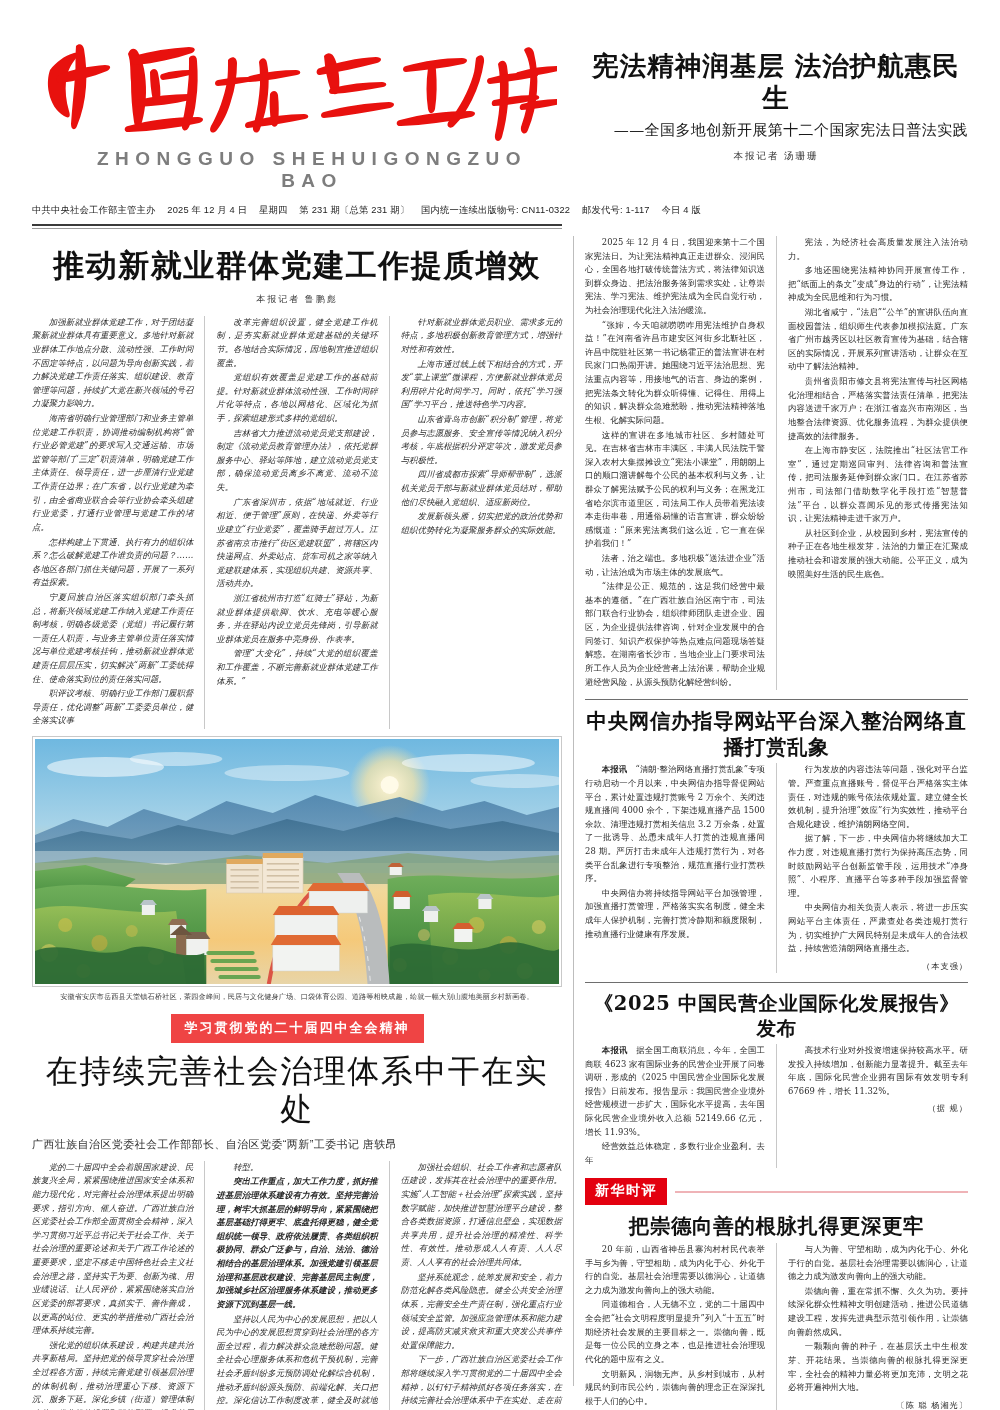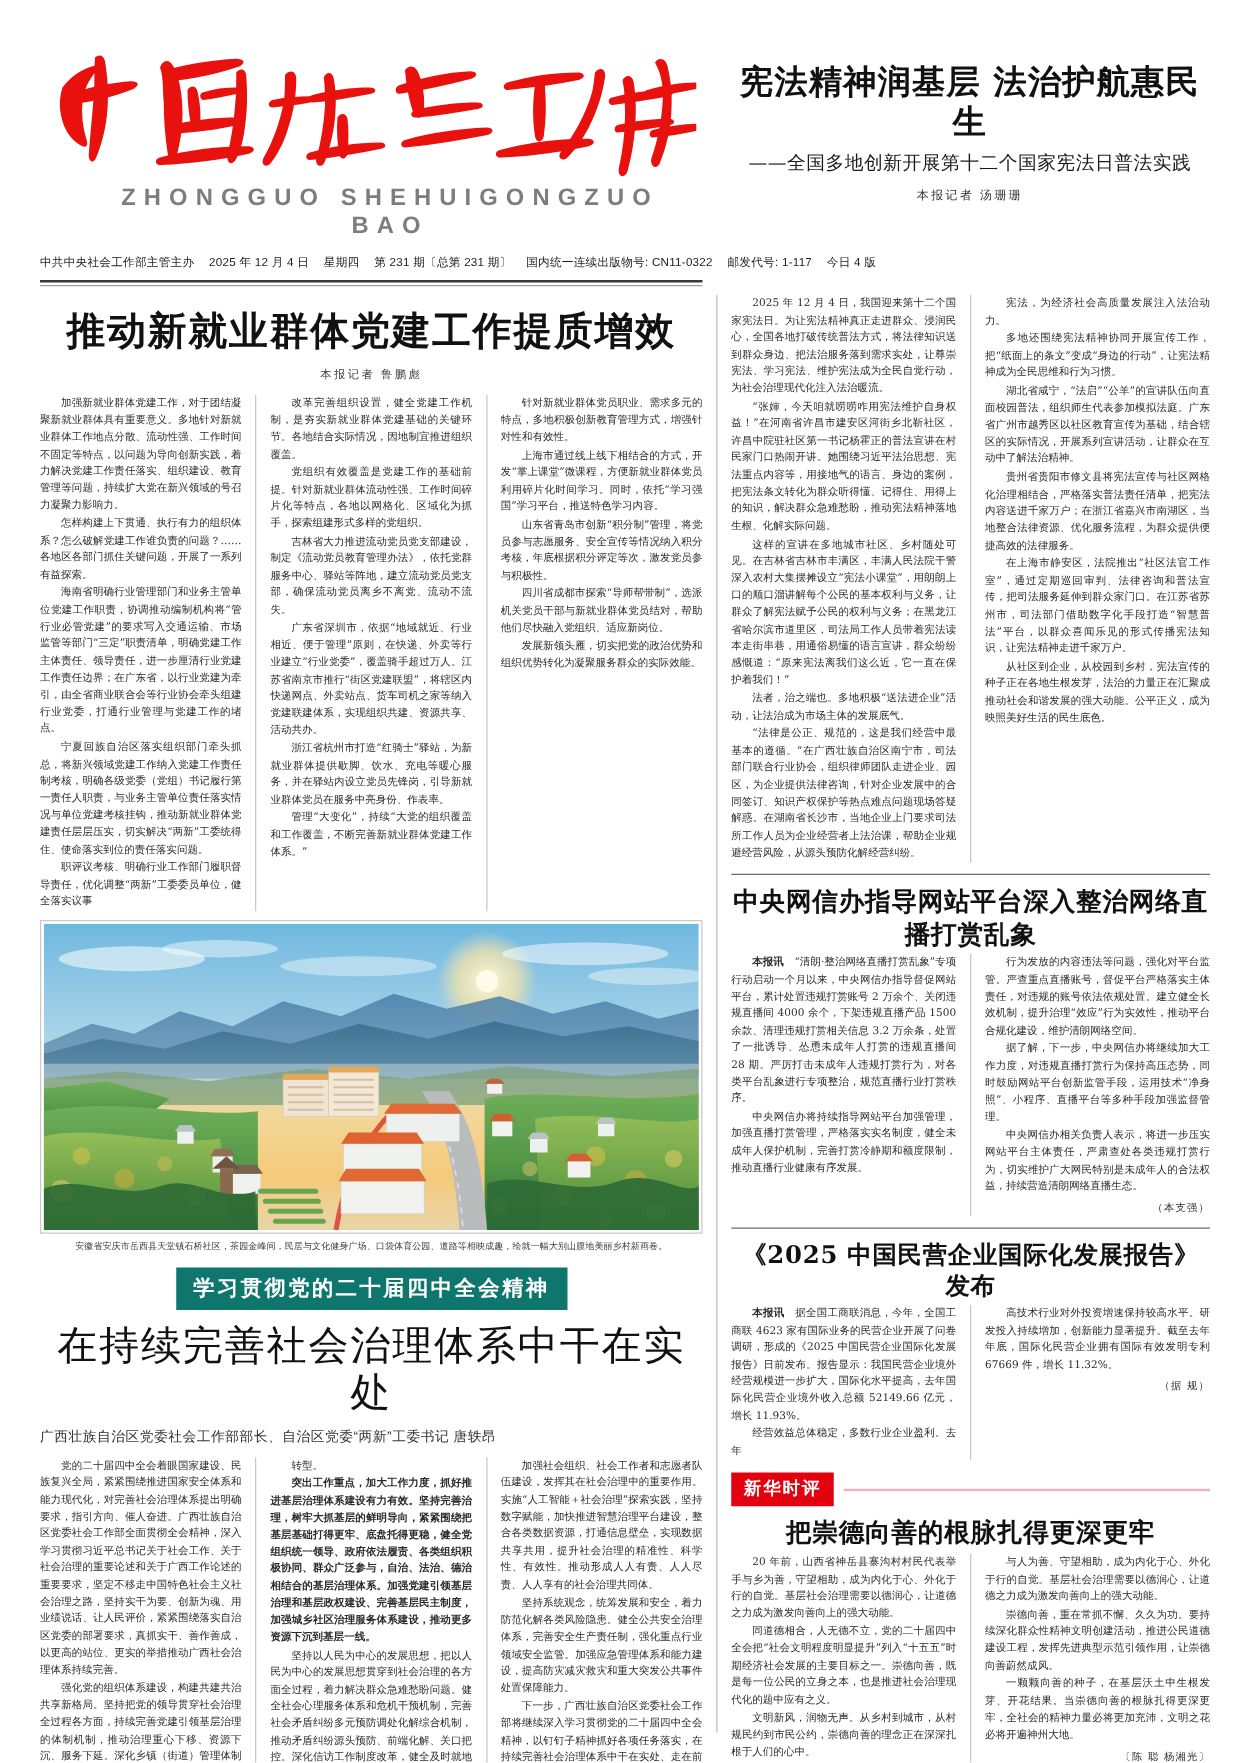--- a/index.html
+++ b/index.html
@@ -34,21 +34,21 @@
   .mast-rule { border-top:2.5px solid #3a3a3a; margin-top:7px; }
   .mast-rule2 { border-top:1px solid #9a9a9a; margin-top:2px; }
 
   .header-right { flex:1; padding-left:22px; padding-top:22px; }
   .lead-title {
     font-family:"DejaVu Serif","Liberation Serif",serif;
     font-weight:bold; font-size:26.5px; letter-spacing:1px;
     text-align:center; color:#111; line-height:1.2;
   }
   .lead-sub {
-    font-size:15px; text-align:center; margin-top:7px; color:#1a1a1a;
+    font-size:15px; text-align:right; margin-top:7px; color:#1a1a1a;
     font-family:"DejaVu Serif","Liberation Serif",serif; letter-spacing:0.4px;
   }
   .byline {
     font-family:"Liberation Sans","DejaVu Sans",sans-serif;
     font-size:9.5px; text-align:center; margin-top:10px; color:#333;
     letter-spacing:2px;
   }
 
   
   .main { display:flex; margin-top:8px; height:1150px; }
@@ -60,21 +60,21 @@
   .main-head {
     font-weight:bold; font-size:31px; text-align:center;
     letter-spacing:1.5px; color:#111; line-height:1.25; margin-top:10px;
   }
   .main-byline {
     font-family:"Liberation Sans","DejaVu Sans",sans-serif;
     font-size:9px; text-align:center; margin:8px 0 10px; color:#3a3a3a; letter-spacing:2px;
   }
 
   
-  .cols3 { display:flex; gap:11px; }
+  .cols3 { display:flex; gap:11px;font-style:italic; }
   .cols2 { display:flex; gap:11px; }
   .col { flex:1; }
   .col.sep { border-left:1px solid #c8c8c8; padding-left:11px; }
   .bodytext {
     font-size:8.4px; line-height:1.62; text-align:justify;
     color:#2a2a2a; letter-spacing:0.05px;
     font-family:"DejaVu Serif","Liberation Serif",serif;
   }
   .bodytext p { margin:0 0 1px; text-indent:2em; }
   .bodytext p.bold { font-weight:bold; }
@@ -86,22 +86,22 @@
   .photo { width:100%; height:245px; display:block; }
   .photo-cap {
     font-size:7.2px; color:#3d3d3d; margin-top:5px; padding:0 4px 3px;
     text-align:center; letter-spacing:0.1px;
     font-family:"DejaVu Serif","Liberation Serif",serif;
   }
 
   
   .redbar-wrap { margin-top:9px; }
   .redbar {
-    display:inline-block; background:#0f766e; color:#fff;
-    font-weight:bold; font-size:17px; letter-spacing:2px;
+    display:inline-block; background:#ef4444; color:#fff;
+    font-weight:bold; font-size:13px; letter-spacing:2px;
     padding:5px 14px 6px;
   }
   .redbar-center { text-align:center; }
   .sec-head {
     font-weight:normal; font-size:32px; text-align:center;
     letter-spacing:1.5px; margin-top:9px; color:#111; line-height:1.2;
   }
   .sec-byline {
     font-family:"Liberation Sans","DejaVu Sans",sans-serif;
     font-size:11px; text-align:left; margin:8px 0 9px; color:#333; letter-spacing:0.4px;
@@ -202,22 +202,22 @@
   <div class="main">
 
     <div class="left-zone">
 
       <div class="main-head">推动新就业群体党建工作提质增效</div>
       <div class="main-byline">本报记者  鲁鹏彪</div>
 
       <div class="cols3">
         <div class="col bodytext">
           <p>加强新就业群体党建工作，对于团结凝聚新就业群体具有重要意义。多地针对新就业群体工作地点分散、流动性强、工作时间不固定等特点，以问题为导向创新实践，着力解决党建工作责任落实、组织建设、教育管理等问题，持续扩大党在新兴领域的号召力凝聚力影响力。</p>
+          <p>海南省明确行业管理部门和业务主管单位党建工作职责，协调推动编制机构将“管行业必管党建”的要求写入交通运输、市场监管等部门“三定”职责清单，明确党建工作主体责任、领导责任，进一步厘清行业党建工作责任边界；在广东省，以行业党建为牵引，由全省商业联合会等行业协会牵头组建行业党委，打通行业管理与党建工作的堵点。</p>
           <p>怎样构建上下贯通、执行有力的组织体系？怎么破解党建工作谁负责的问题？……各地区各部门抓住关键问题，开展了一系列有益探索。</p>
-          <p>海南省明确行业管理部门和业务主管单位党建工作职责，协调推动编制机构将“管行业必管党建”的要求写入交通运输、市场监管等部门“三定”职责清单，明确党建工作主体责任、领导责任，进一步厘清行业党建工作责任边界；在广东省，以行业党建为牵引，由全省商业联合会等行业协会牵头组建行业党委，打通行业管理与党建工作的堵点。</p>
           <p>宁夏回族自治区落实组织部门牵头抓总，将新兴领域党建工作纳入党建工作责任制考核，明确各级党委（党组）书记履行第一责任人职责，与业务主管单位责任落实情况与单位党建考核挂钩，推动新就业群体党建责任层层压实，切实解决“两新”工委统得住、使命落实到位的责任落实问题。</p>
           <p>职评议考核、明确行业工作部门履职督导责任，优化调整“两新”工委委员单位，健全落实议事</p>
         </div>
         <div class="col bodytext sep">
           <p>改革完善组织设置，健全党建工作机制，是夯实新就业群体党建基础的关键环节。各地结合实际情况，因地制宜推进组织覆盖。</p>
           <p>党组织有效覆盖是党建工作的基础前提。针对新就业群体流动性强、工作时间碎片化等特点，各地以网格化、区域化为抓手，探索组建形式多样的党组织。</p>
           <p>吉林省大力推进流动党员党支部建设，制定《流动党员教育管理办法》，依托党群服务中心、驿站等阵地，建立流动党员党支部，确保流动党员离乡不离党、流动不流失。</p>
           <p>广东省深圳市，依据“地域就近、行业相近、便于管理”原则，在快递、外卖等行业建立“行业党委”，覆盖骑手超过万人。江苏省南京市推行“街区党建联盟”，将辖区内快递网点、外卖站点、货车司机之家等纳入党建联建体系，实现组织共建、资源共享、活动共办。</p>
           <p>浙江省杭州市打造“红骑士”驿站，为新就业群体提供歇脚、饮水、充电等暖心服务，并在驿站内设立党员先锋岗，引导新就业群体党员在服务中亮身份、作表率。</p>
           <p>管理“大变化”，持续“大党的组织覆盖和工作覆盖，不断完善新就业群体党建工作体系。”</p>

